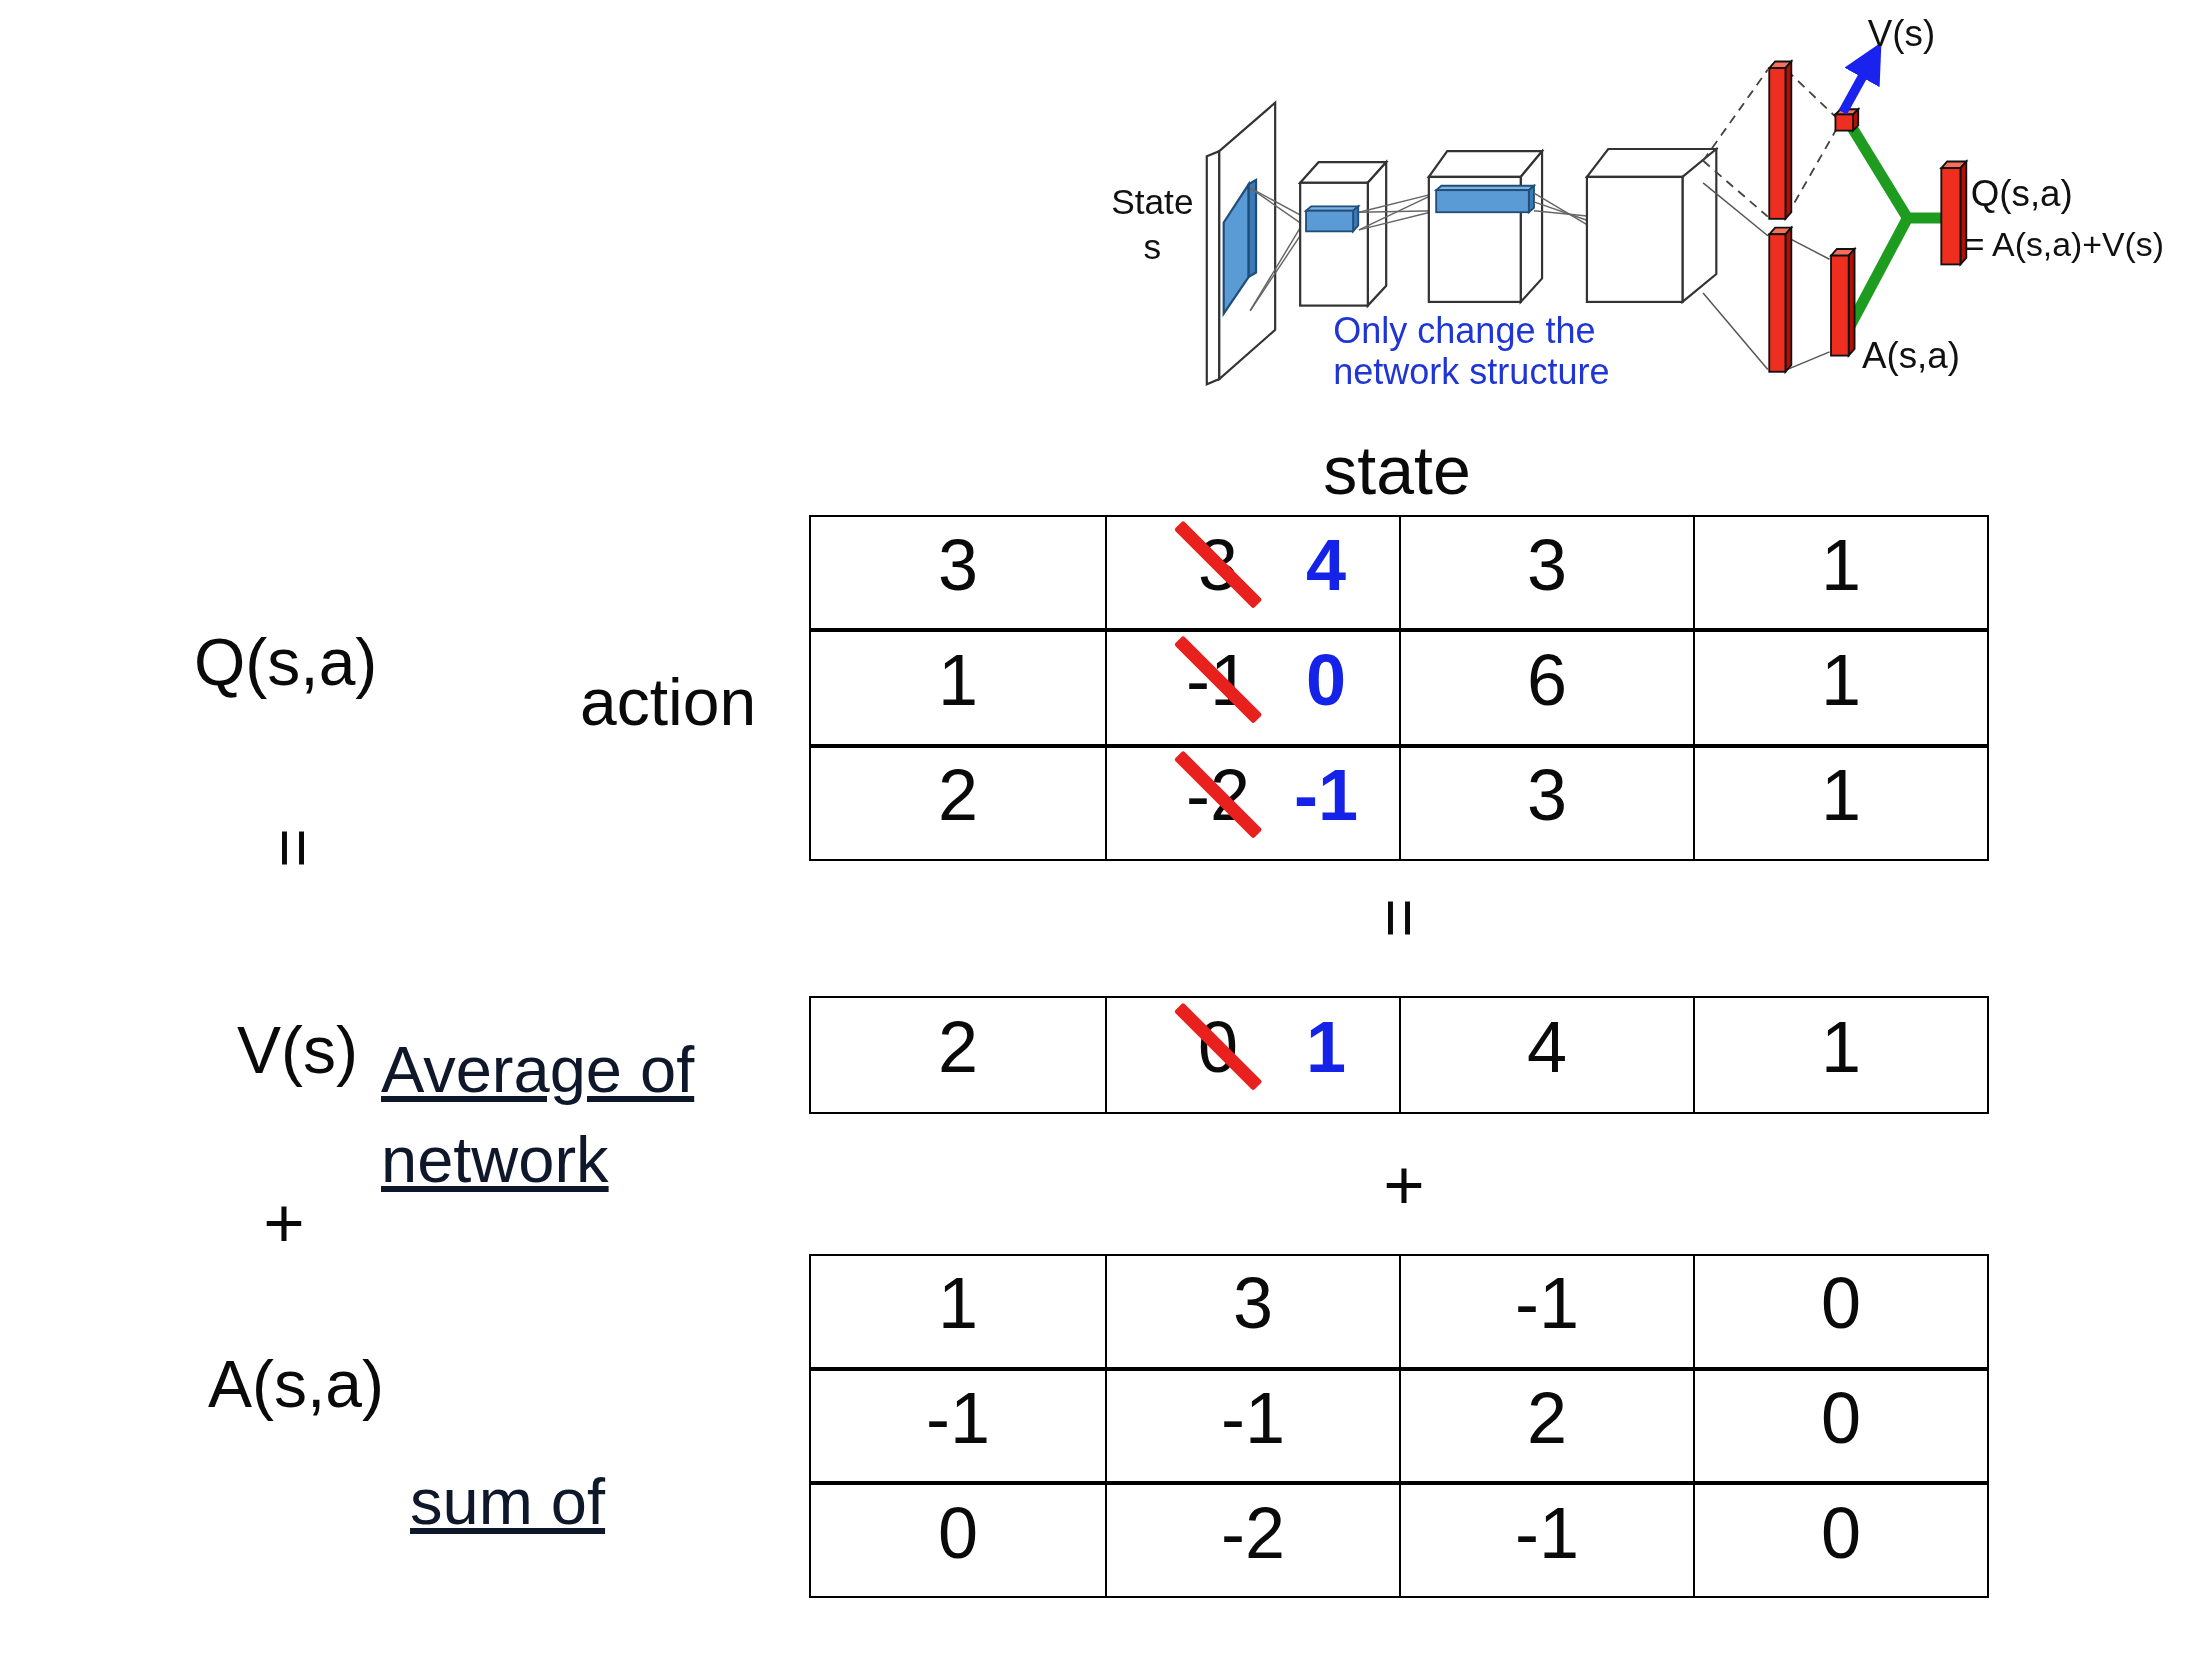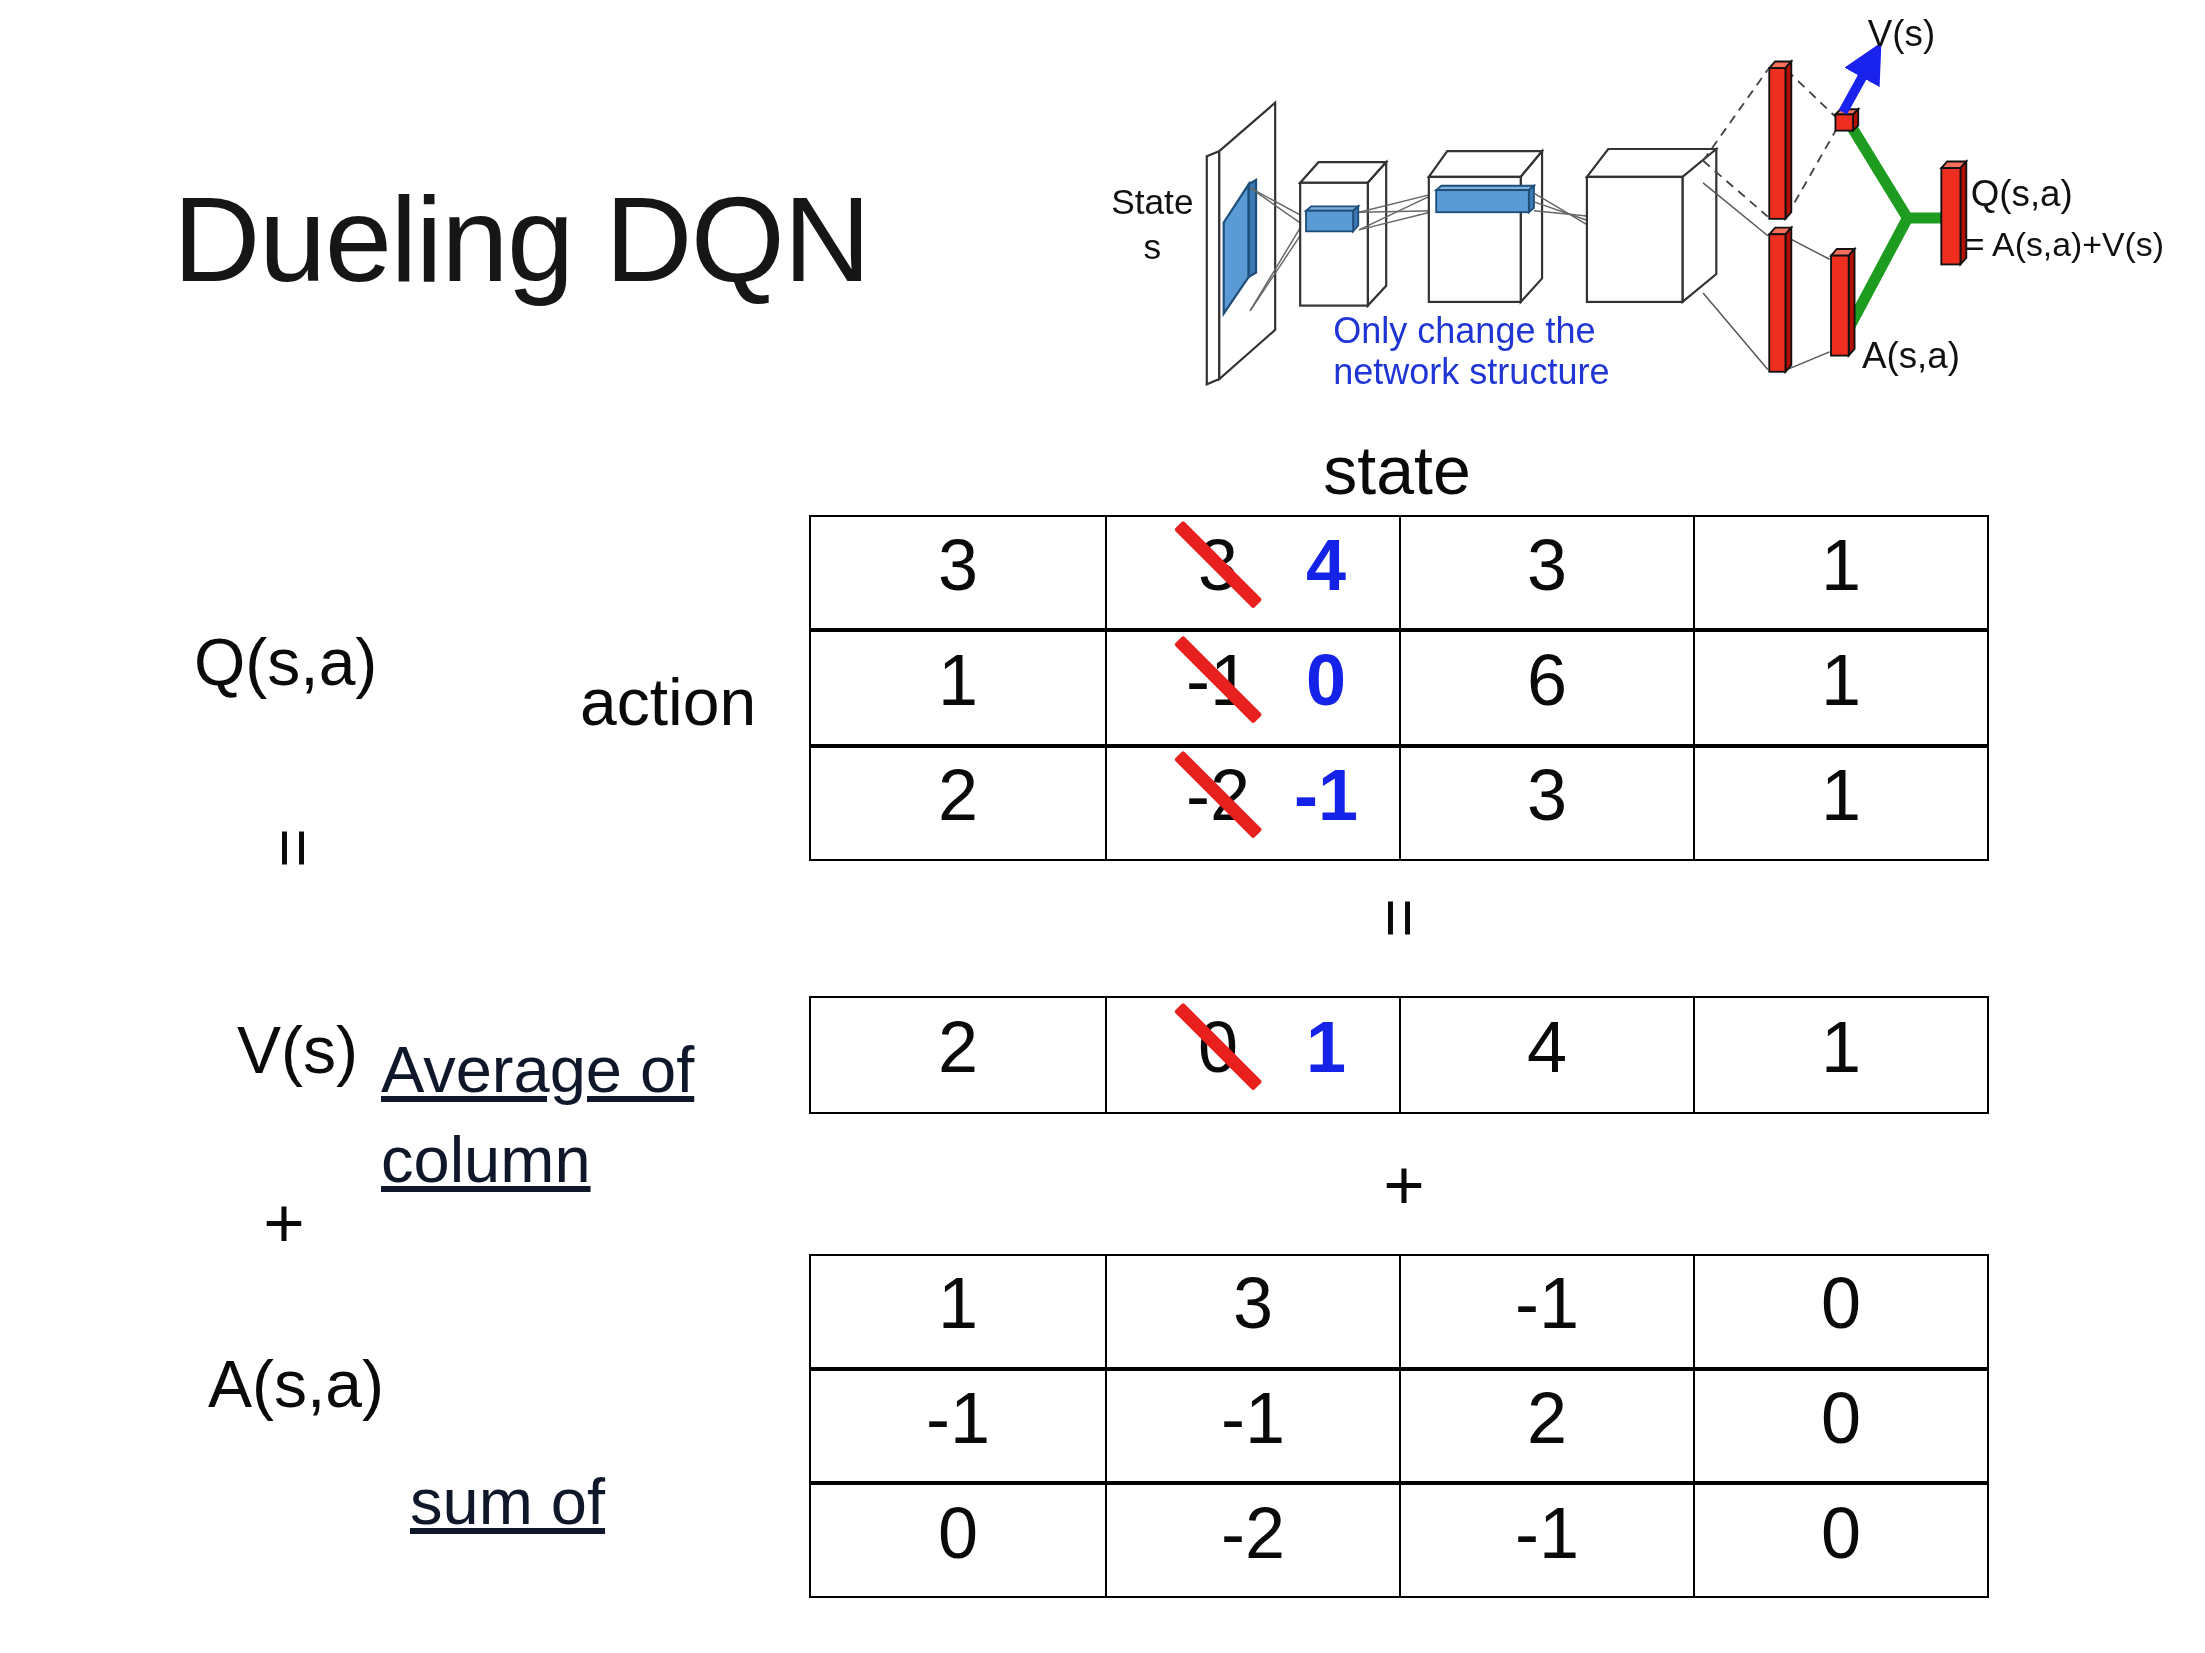--- a/index.html
+++ b/index.html
@@ -47,21 +47,20 @@
     border-radius:2.2px; pointer-events:none;
   }
 
   svg text { font-family:"Liberation Sans", sans-serif; }
 </style>
 </head>
 <body>
 
 <div id="stage">
 
-  <div id="title" class="abs">Dueling DQN</div>
 
   <svg class="abs" style="left:1059px; top:3.7px;" width="1147" height="401" viewBox="1440 5 1560 545">
 
     <g>
       <polygon points="1641,212 1658,205 1658,515 1641,522" fill="#ffffff" stroke="#333" stroke-width="3"></polygon>
       <polygon points="1658,205 1734,139 1734,448 1658,515" fill="#ffffff" stroke="#333" stroke-width="3"></polygon>
     </g>
 
     <g>
       <polygon points="1664,302 1698,250 1698,376 1664,426" fill="#5b9bd5" stroke="#1f4e79" stroke-width="3"></polygon>
@@ -219,21 +218,21 @@
     <span>=</span>
   </div>
 
   <div class="abs mark rot" style="left:1356px; top:874px;">
     <span>=</span>
   </div>
 
   <div class="abs side-label" style="left:237px; top:1017px;">V(s)</div>
   <div class="abs blue-note" style="left:381px; top:1025px;">
     <div>Average of</div>
-    <div>column</div>
+    <div>network</div>
   </div>
 
   <div class="abs mtable" style="left:809px; top:996px; width:1176px; height:114px;">
     <div class="trow">
       <div class="cell">2</div>
       <div class="cell mix">
         <span class="old"><span>0</span><span class="slash"></span></span>
         <span class="new">1</span>
       </div>
       <div class="cell">4</div>

